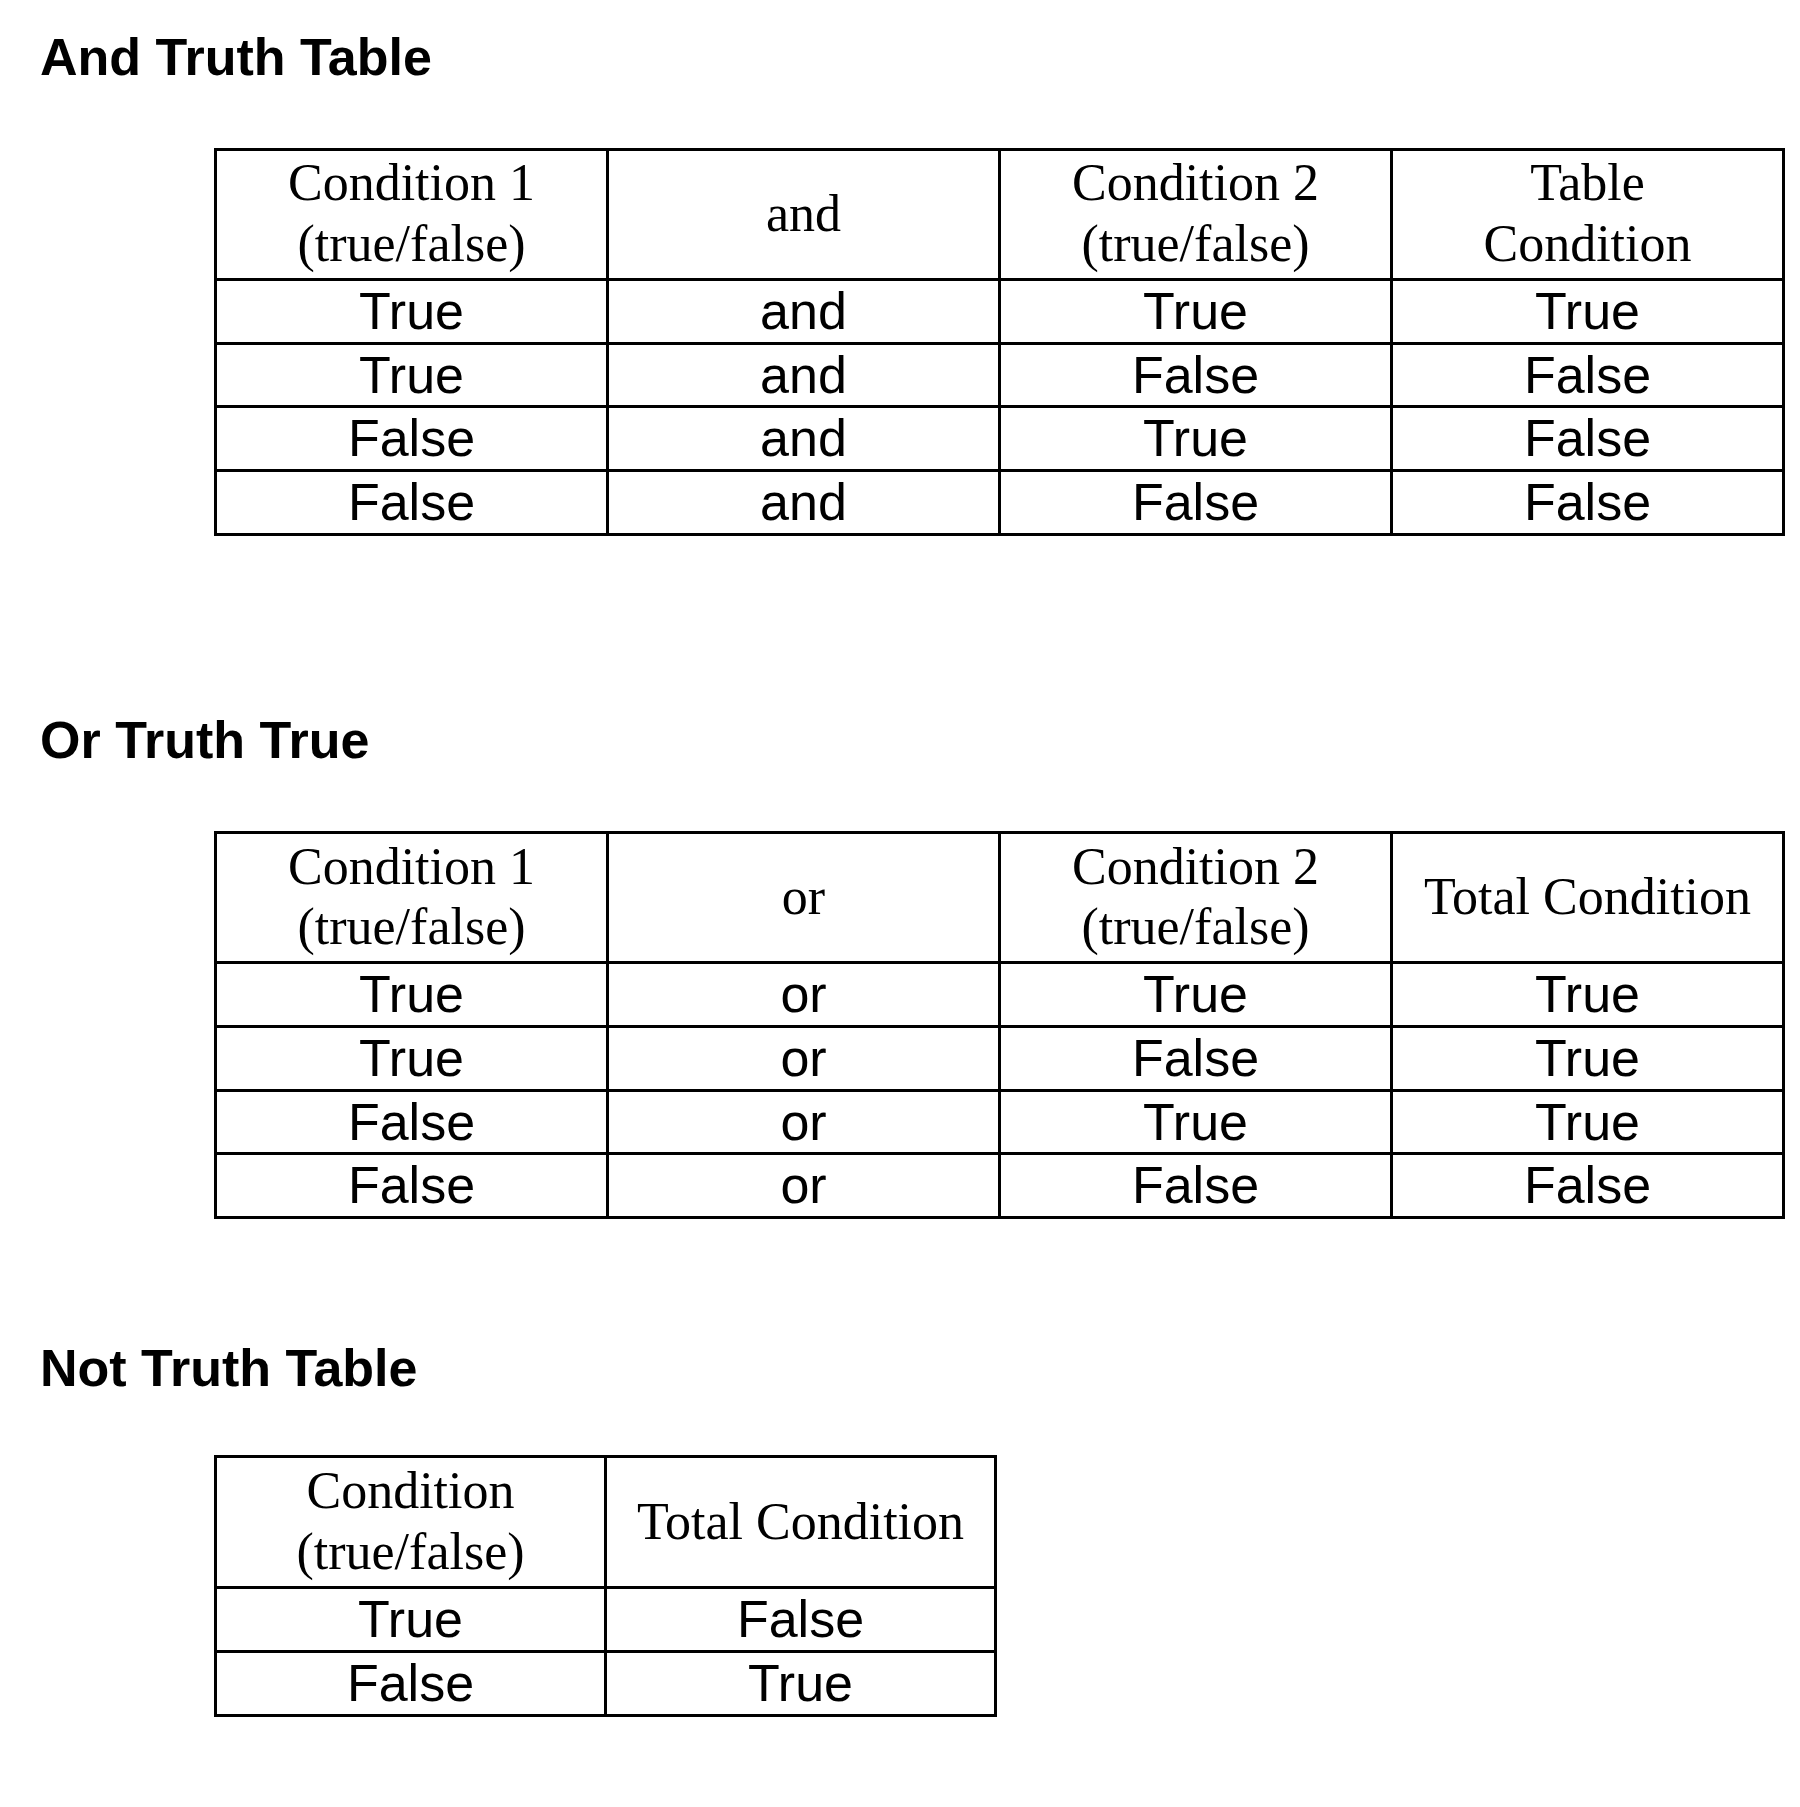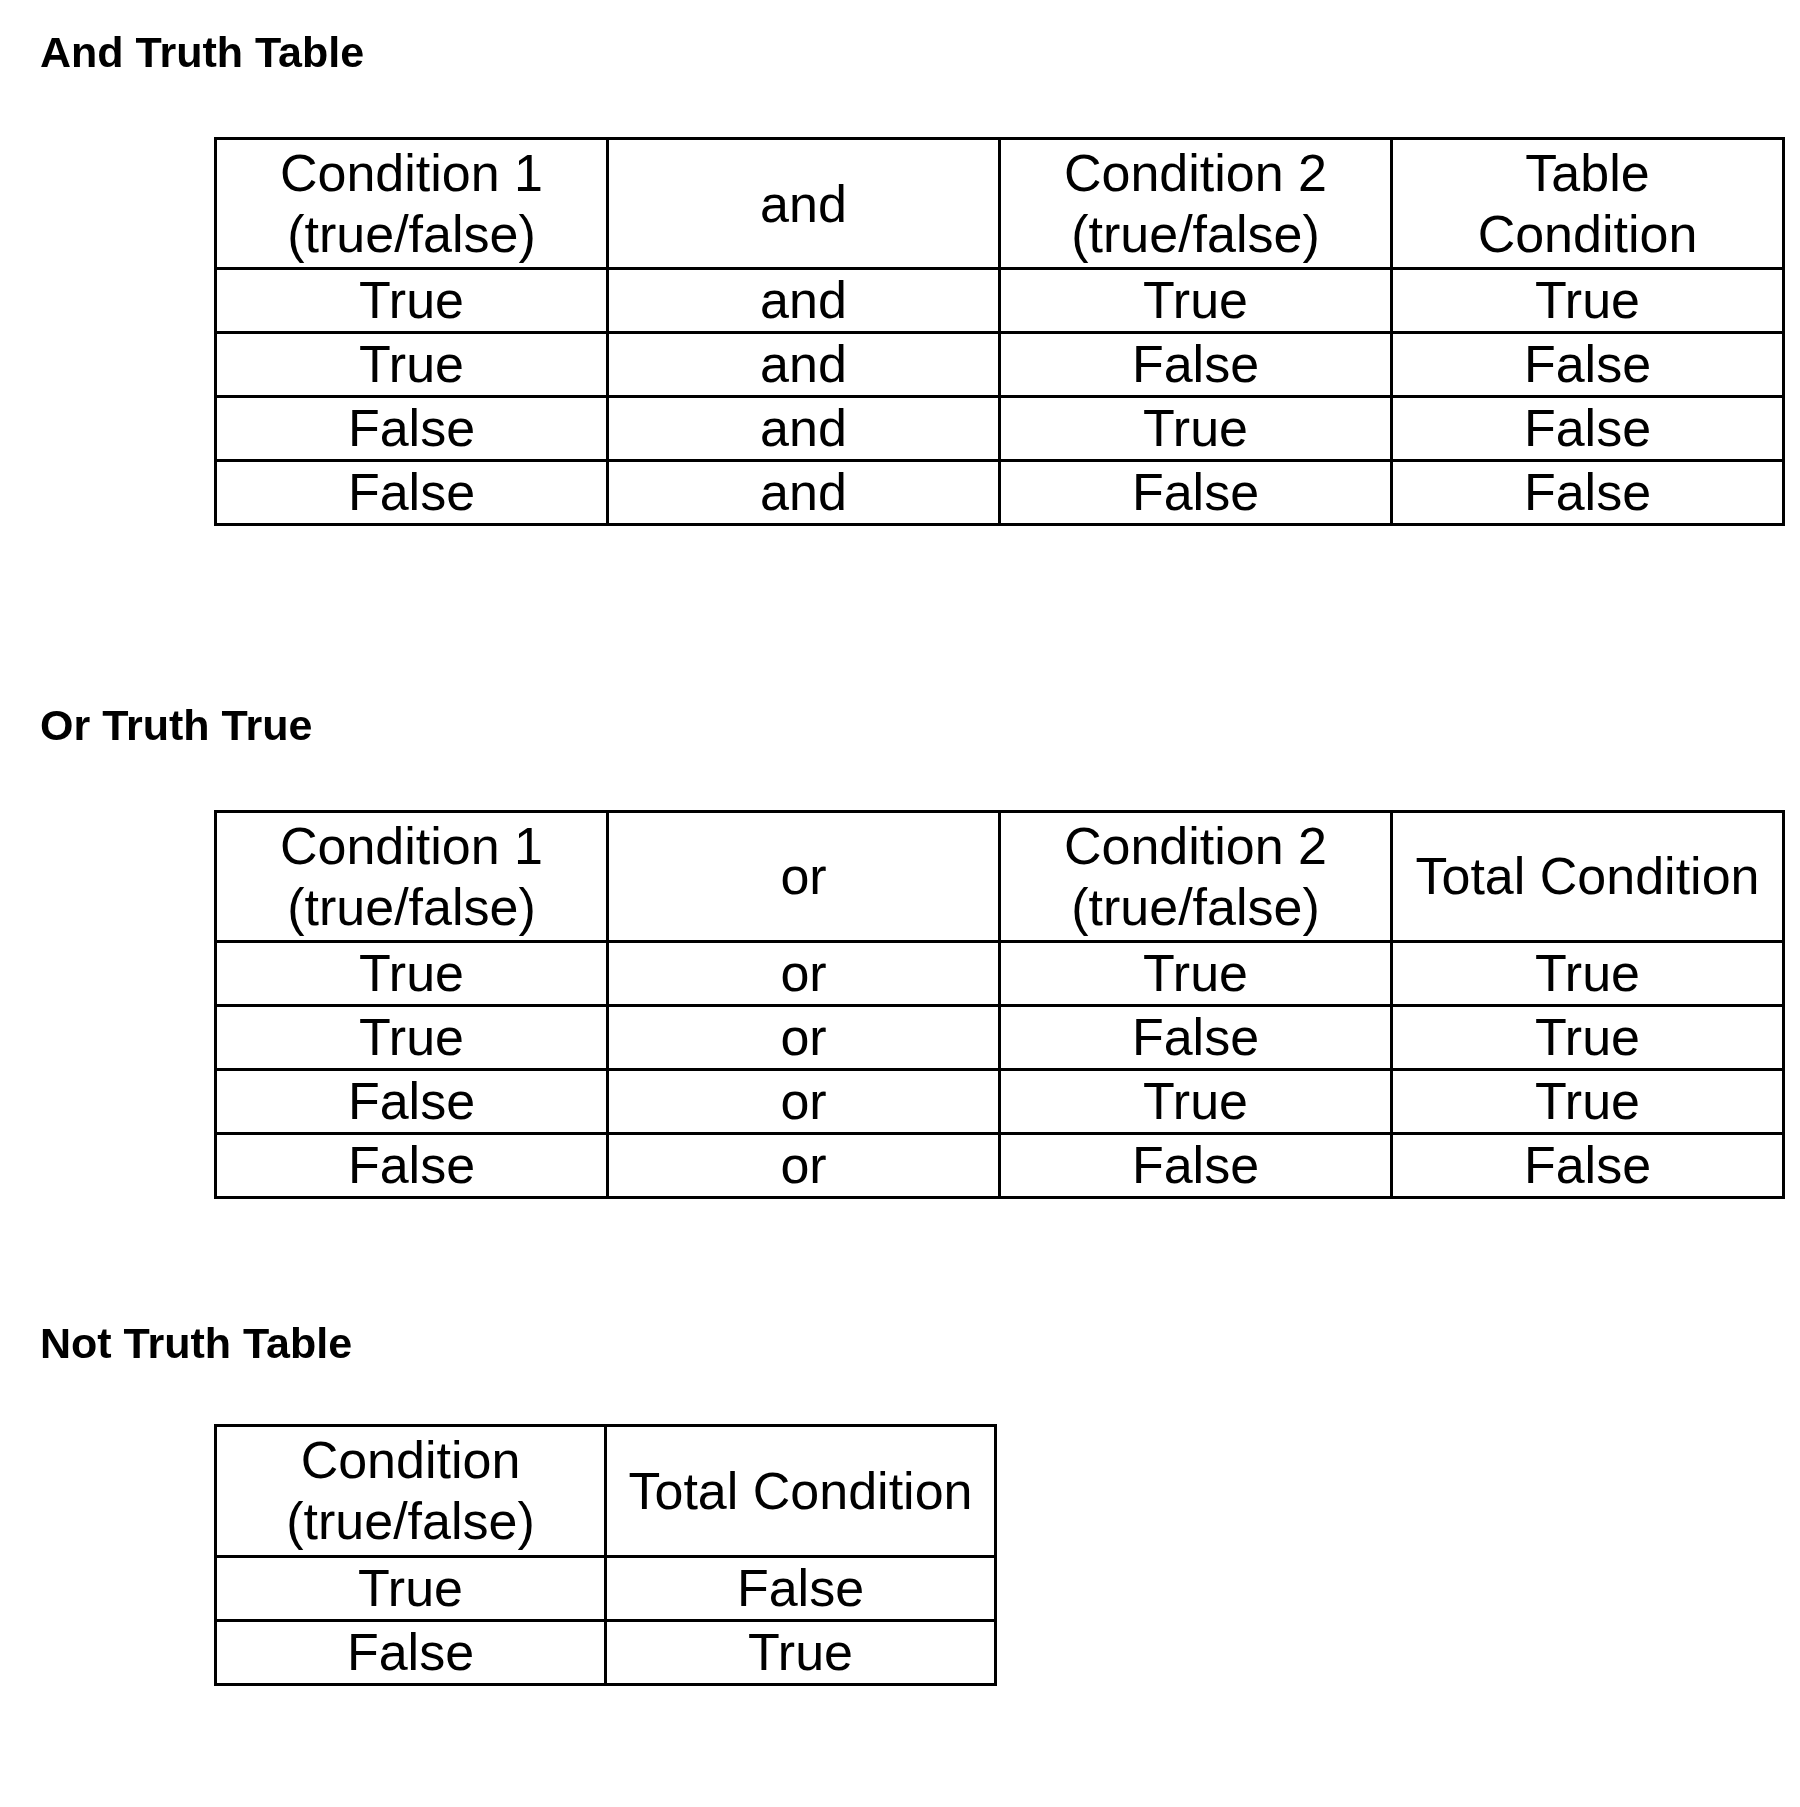--- a/index.html
+++ b/index.html
@@ -8,21 +8,21 @@
     background: #ffffff;
   }
   body {
     width: 1800px;
     height: 1807px;
     overflow: hidden;
     font-family: "Liberation Sans", sans-serif;
     color: #000000;
   }
   .section-heading {
-    font-size: 43px;
+    font-size: 52px;
     font-weight: bold;
     line-height: 1.15;
     margin: 0 0 0 40px;
     color: #000000;
   }
   #heading-and { margin-top: 28px; }
   #heading-or  { margin-top: 175px; }
   #heading-not { margin-top: 120px; }
 
   table.truth-table {
@@ -43,21 +43,21 @@
     text-align: center;
     vertical-align: middle;
     white-space: pre-line;
     padding: 0 4px;
     color: #000000;
     overflow: hidden;
   }
   .cols-4 th, .cols-4 td { width: 381px; }
   .cols-2 th, .cols-2 td { width: 379px; }
 
-  tr.header-row    { height: 130px; }
+  tr.header-row    { height: 130px; font-family: Liberation Serif, serif; }
   tr.data-row      { height: 63px;  }
   #table-not tr.header-row { height: 131px; }
 
   th.valign-top { vertical-align: top; }
 </style>
 </head>
 <body>
 
 <h2 id="heading-and" class="section-heading">And Truth Table</h2>
 

